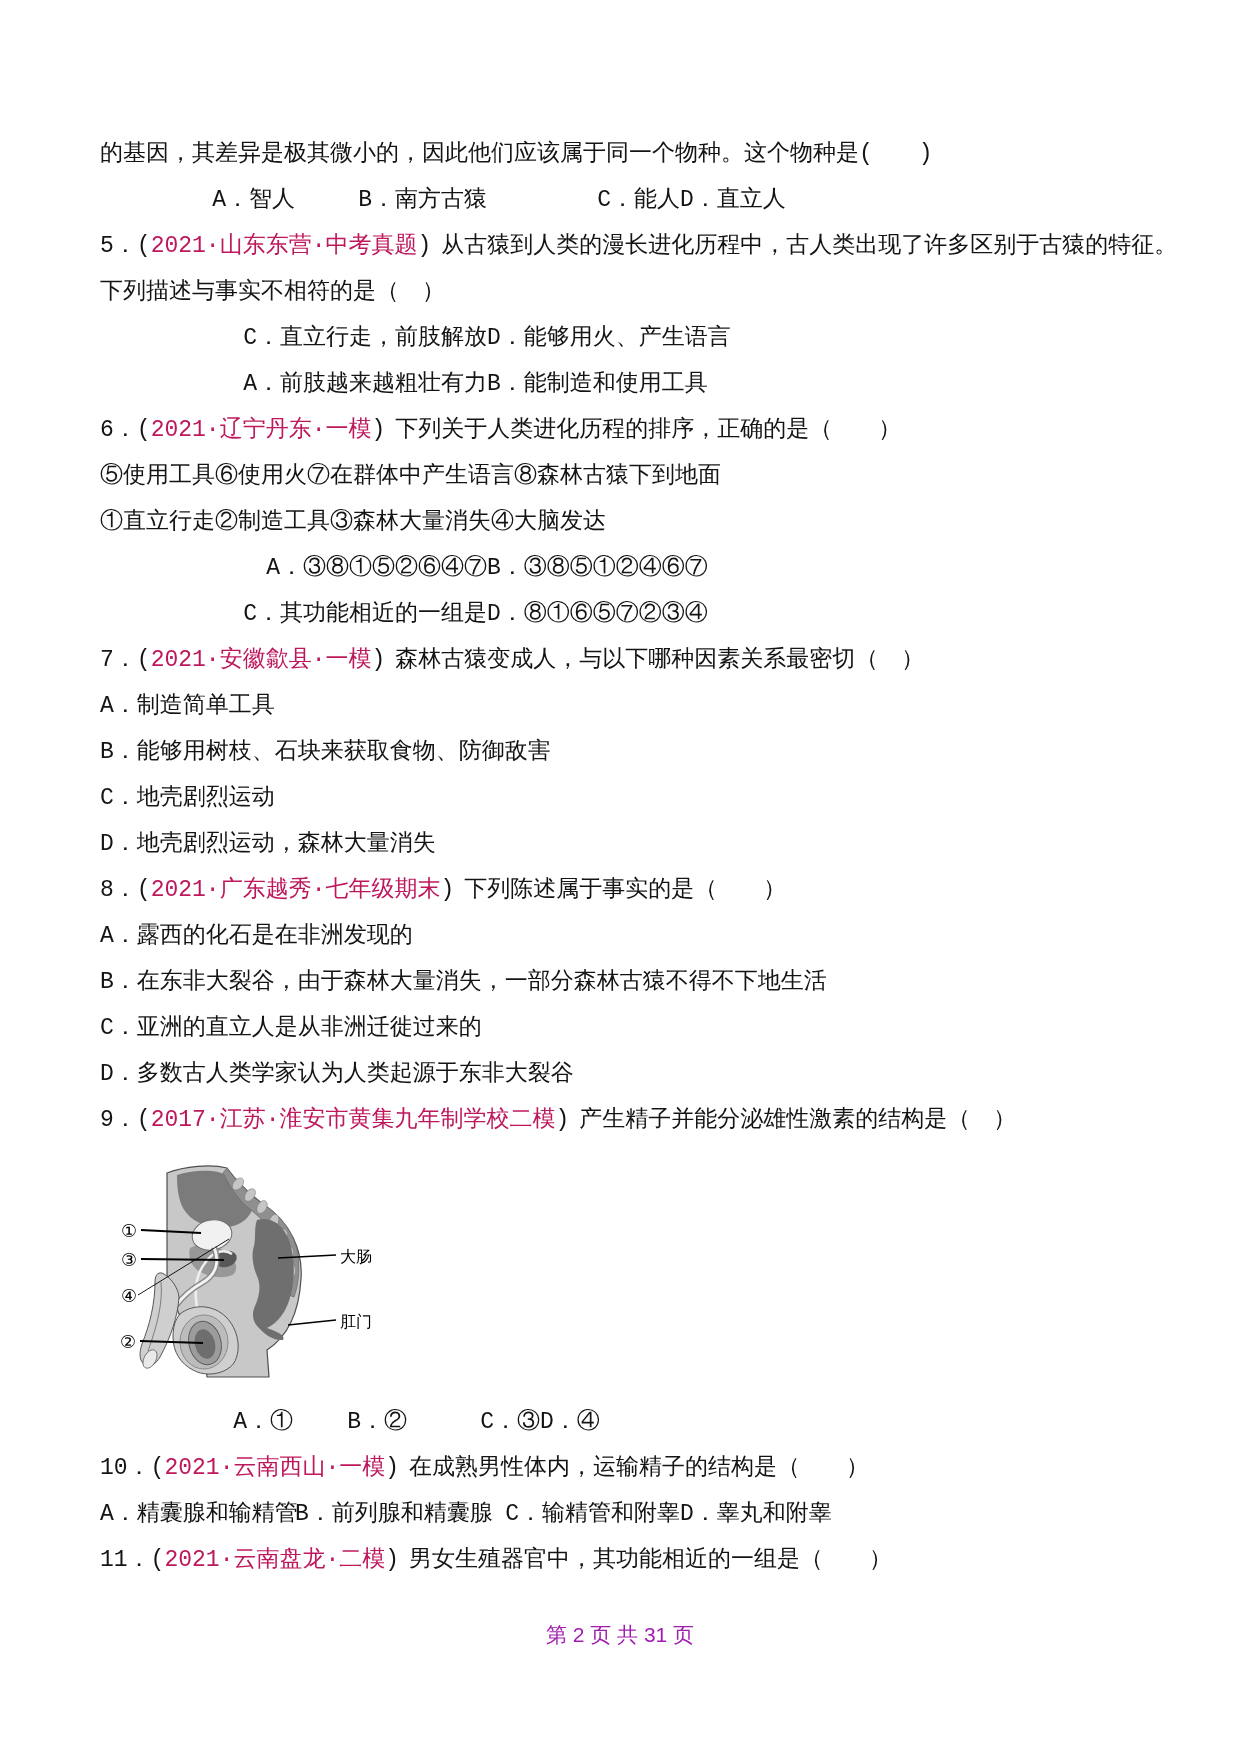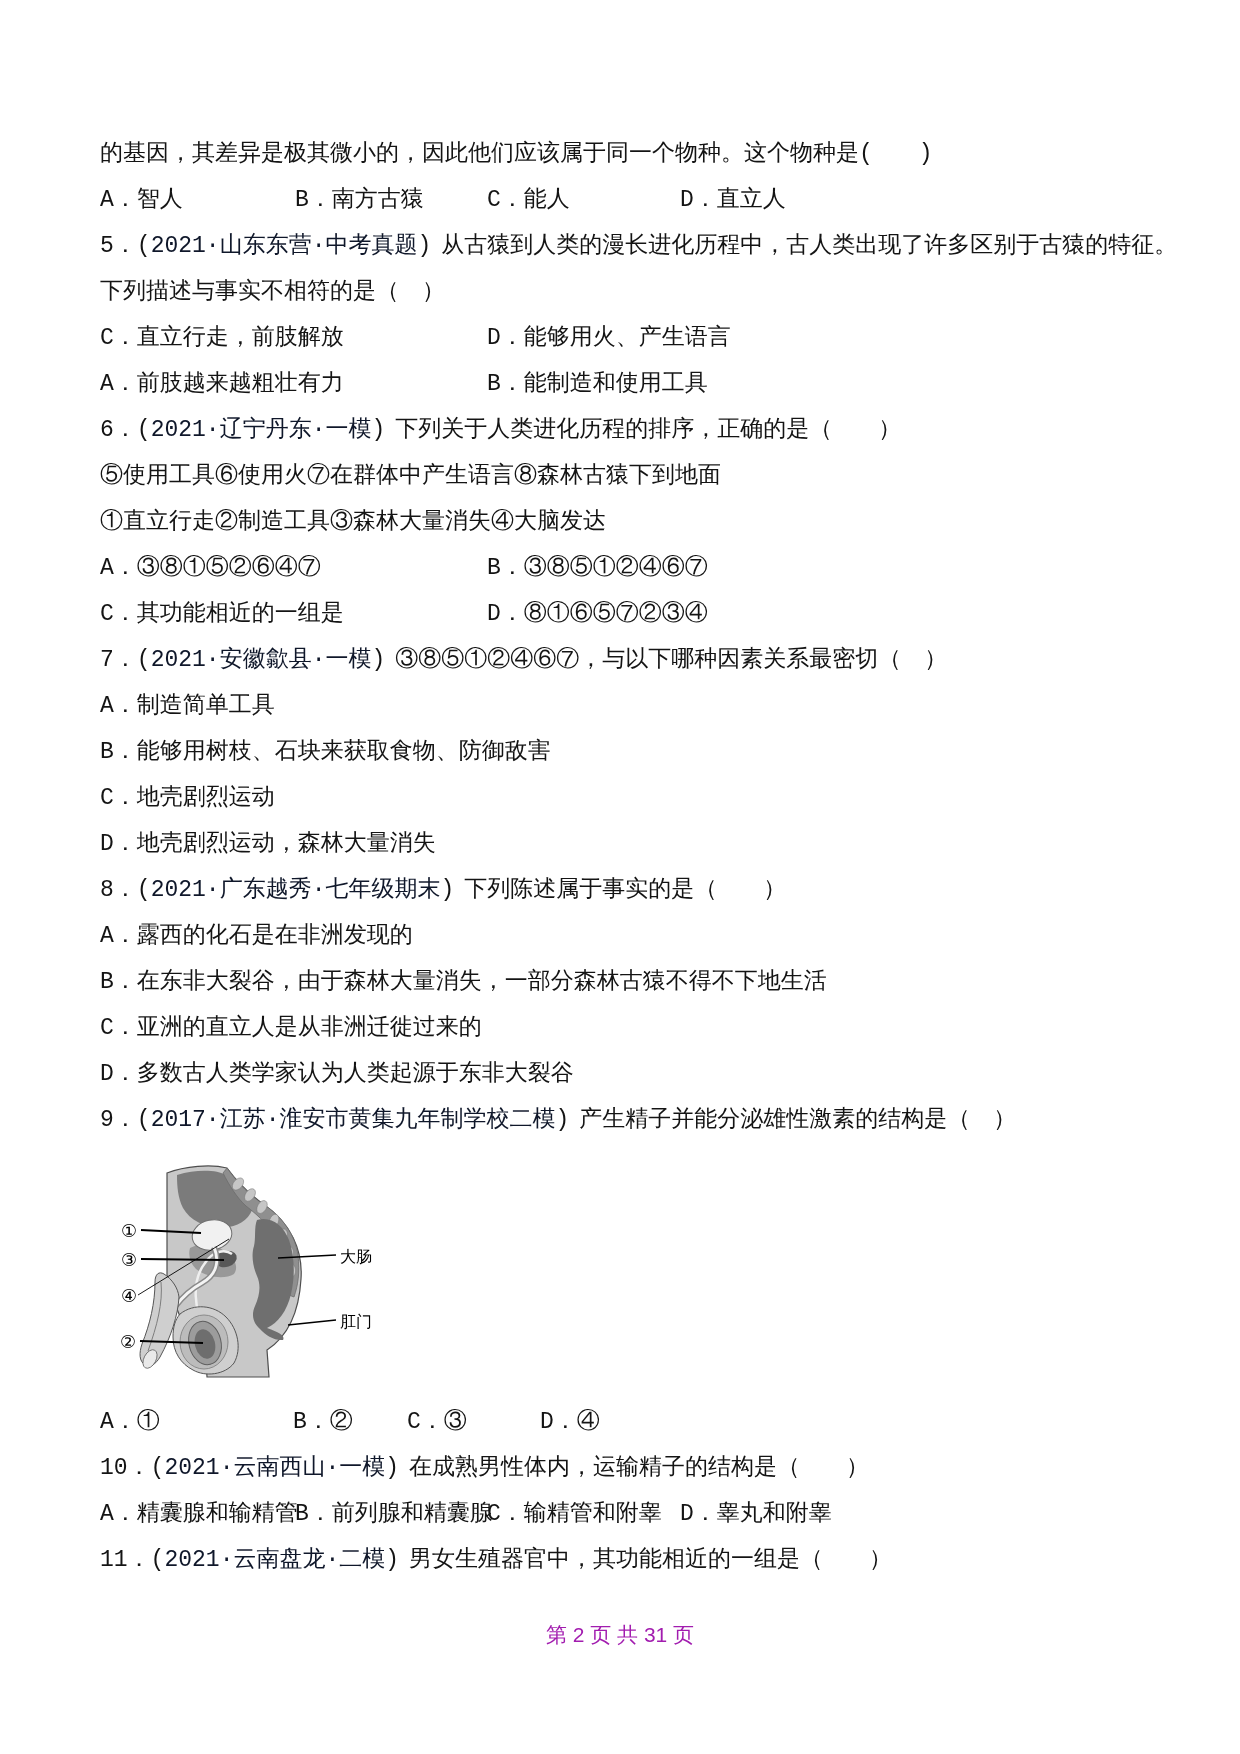--- a/index.html
+++ b/index.html
@@ -1,22 +1,22 @@
 <!DOCTYPE html>
 <html><head>
 <meta charset="utf-8">
 <style>
   html,body{margin:0;padding:0;background:#ffffff;}
   .page{position:relative;width:1240px;height:1754px;background:#ffffff;overflow:hidden;
         font-family:"Liberation Sans","DejaVu Sans",sans-serif;color:#141414;}
   .content{position:absolute;left:100px;top:131px;width:1060px;}
   .line{height:46px;line-height:46px;font-size:23px;white-space:nowrap;font-family:Liberation Mono, monospace;}
-  .red{color:#0f172a;margin-top:7px;}
+  .red{color:#be185d;margin-top:7px;}
   .src-close{margin-right:10px;}
-  .optrow{display:flex;}
+  .optrow{display:flex;text-align:right;}
   .optrow span{display:inline-block;white-space:nowrap;}
   .row-4col span:nth-child(1){width:195px;}
   .row-4col span:nth-child(2){width:192px;}
   .row-4col span:nth-child(3){width:193px;}
   .row-2col span:nth-child(1){width:387px;}
   .row-q9 span:nth-child(1){width:193px;}
   .row-q9 span:nth-child(2){width:114px;}
   .row-q9 span:nth-child(3){width:133px;}
   .figure-wrap{margin:20px 0 21px 5px;width:290px;height:215px;}
   .figure-wrap svg text{font-family:"Liberation Sans","DejaVu Sans",sans-serif;}
@@ -66,21 +66,21 @@
     <div class="line optrow row-2col">
       <span>A．③⑧①⑤②⑥④⑦</span>
       <span>B．③⑧⑤①②④⑥⑦</span>
     </div>
     <div class="line optrow row-2col">
       <span>C．其功能相近的一组是</span>
       <span>D．⑧①⑥⑤⑦②③④</span>
     </div>
 
     <div class="line">
-      <span>7．</span><span>(</span><span class="red">2021·安徽歙县·一模</span><span class="src-close">)</span><span>③⑧⑤①②④⑥⑦，与以下哪种因素关系最密切（　）</span>
+      <span>7．</span><span>(</span><span class="red">2021·安徽歙县·一模</span><span class="src-close">)</span><span>森林古猿变成人，与以下哪种因素关系最密切（　）</span>
     </div>
     <div class="line"><span>A．制造简单工具</span></div>
     <div class="line"><span>B．能够用树枝、石块来获取食物、防御敌害</span></div>
     <div class="line"><span>C．地壳剧烈运动</span></div>
     <div class="line"><span>D．地壳剧烈运动，森林大量消失</span></div>
 
     <div class="line">
       <span>8．</span><span>(</span><span class="red">2021·广东越秀·七年级期末</span><span class="src-close">)</span><span>下列陈述属于事实的是（　　）</span>
     </div>
     <div class="line"><span>A．露西的化石是在非洲发现的</span></div>

